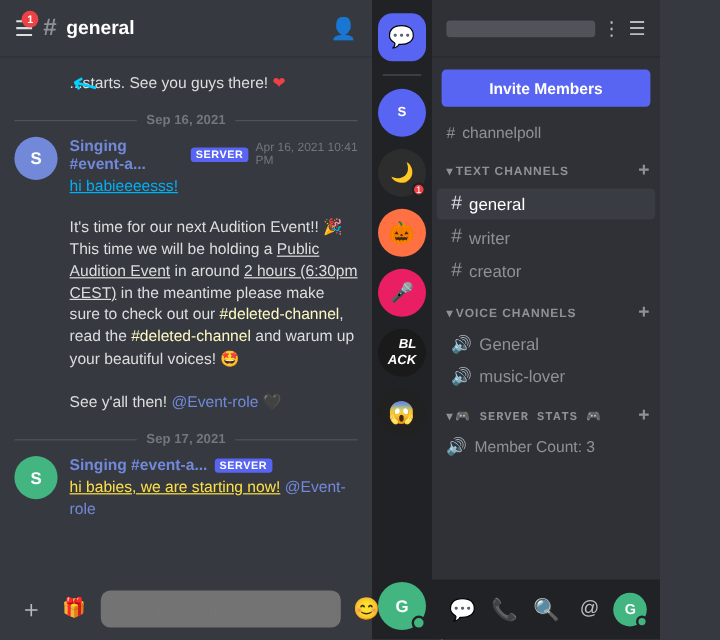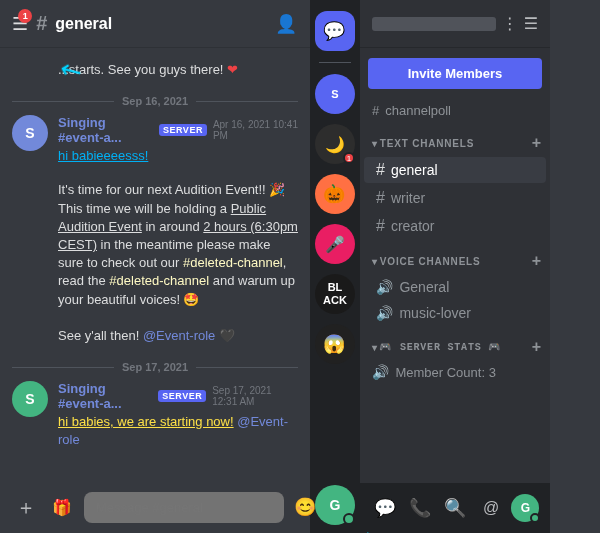--- a/index.html
+++ b/index.html
@@ -501,21 +501,20 @@
     <div class="date-divider">
       <span class="date-text">Sep 17, 2021</span>
     </div>
 
     <div class="message-group">
       <div class="avatar avatar-singing2">S</div>
       <div class="message-content">
         <div class="message-header">
           <span class="message-author">Singing #event-a...</span>
           <span class="server-badge">SERVER</span>
-          <span class="message-timestamp">Sep 17, 2021 12:31 AM</span>
         </div>
         <div class="message-text">
           <span style="text-decoration:underline; color:#fde047;">hi babies, we are starting now!</span> <span style="color:#7289da;">@Event-role</span>
         </div>
       </div>
     </div>
 
     <div class="message-group">
       
       
@@ -551,21 +550,21 @@
 
   <div class="sidebar-server-icon" style="background:#ff7043;">
     <span style="font-size:18px;">🎃</span>
   </div>
 
   <div class="sidebar-server-icon" style="background:#e91e63;">
     <span style="color:white; font-size:16px;">🎤</span>
   </div>
 
   <div class="sidebar-server-icon" style="background:#1a1a1a;">
-    <span style="color:white; font-size:11px; font-weight:700; text-align:center; line-height:1.2;">BL<br>ACK</span>
+    <span style="color:white; font-size:11px; font-weight:700; text-align:right; line-height:1.2;font-style:italic;">BL<br>ACK</span>
   </div>
 
   <div class="sidebar-server-icon" style="background:#212121;">
     <span style="font-size:18px;">😱</span>
   </div>
 
   <div style="margin-top:auto;"></div>
 
   <div style="position:relative; width:40px; height:40px; margin-top:4px;">
     <div style="width:40px;height:40px;border-radius:50%;background:#43b581;display:flex;align-items:center;justify-content:center;color:white;font-size:14px;font-weight:bold;">G</div>

